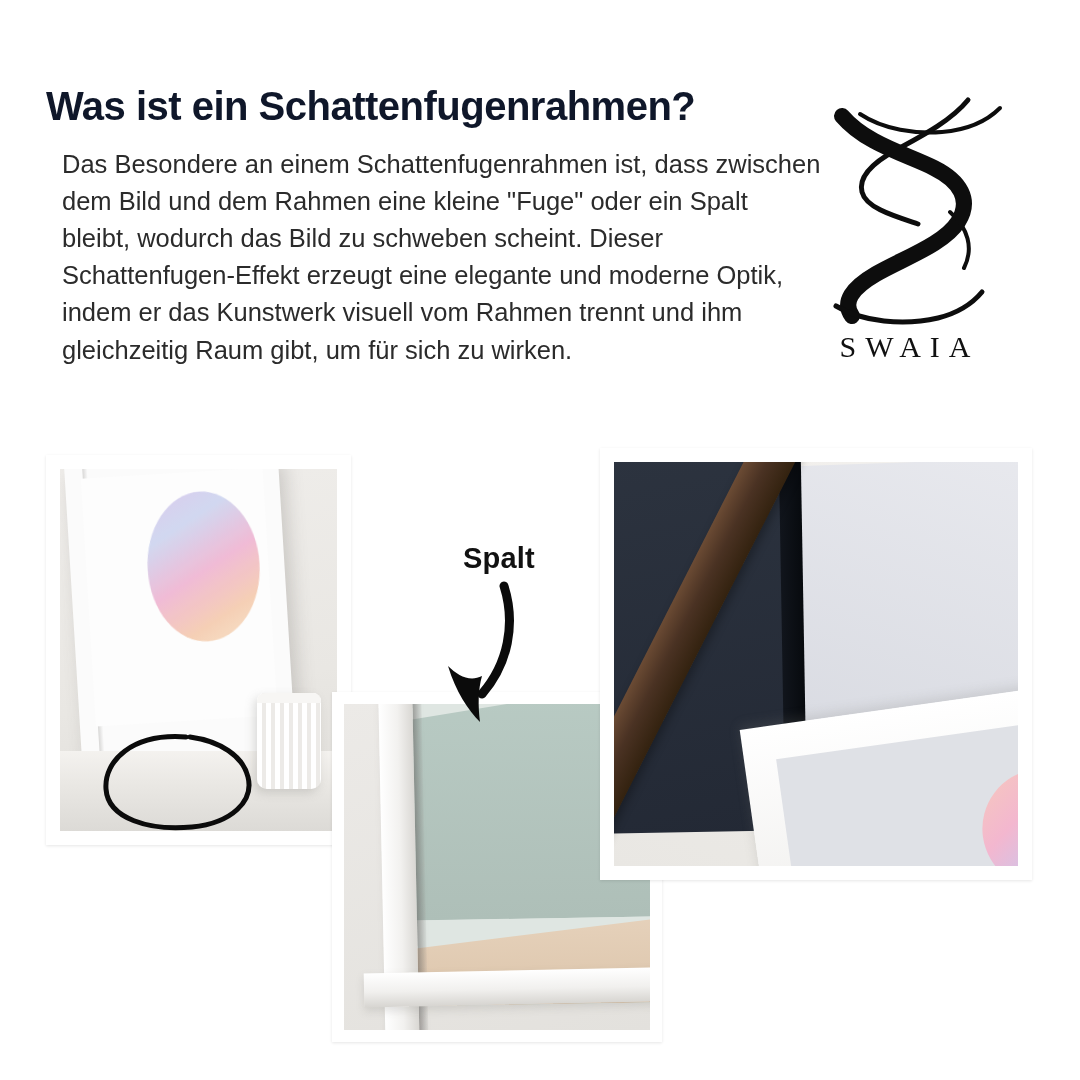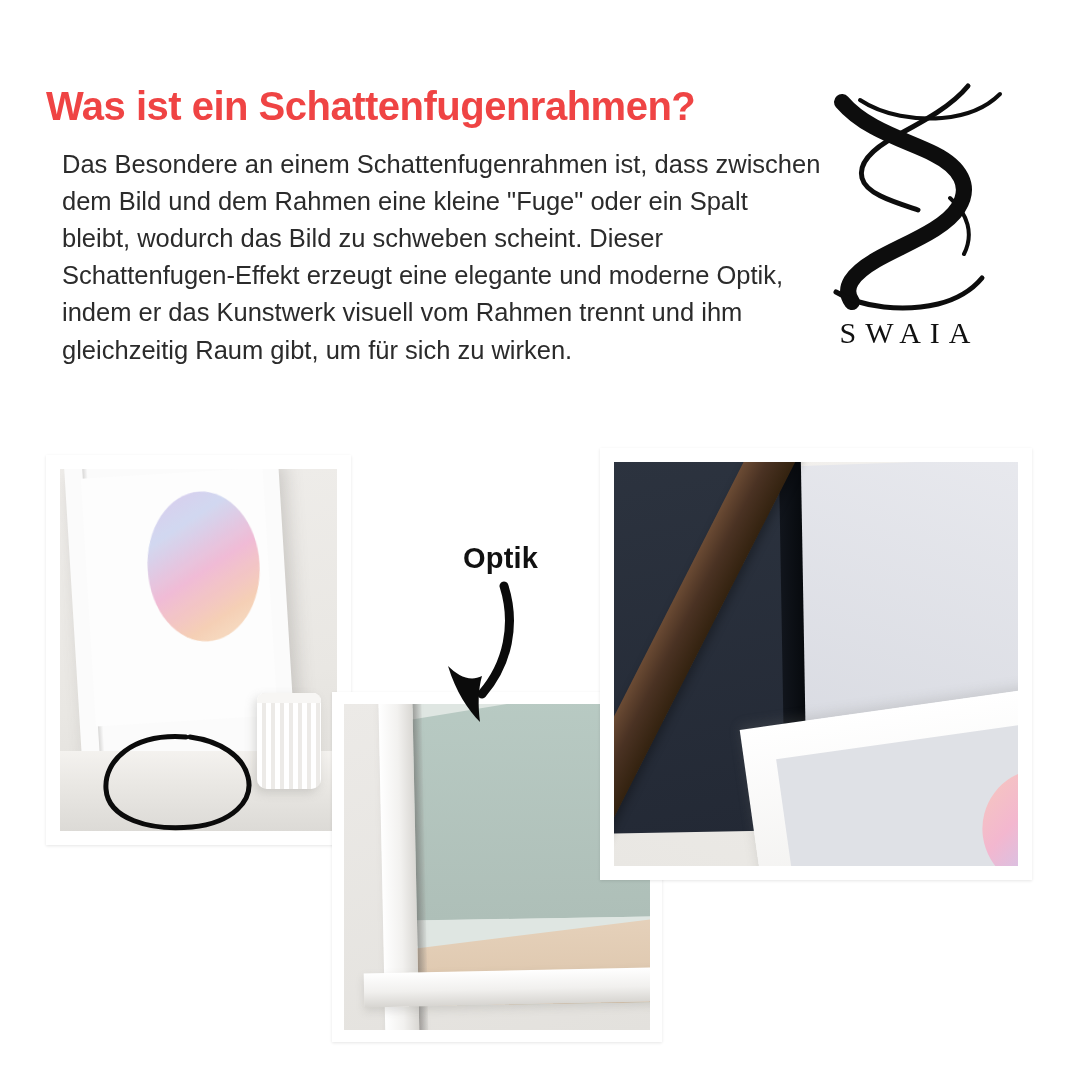--- a/index.html
+++ b/index.html
@@ -23,38 +23,38 @@
     height: 420px;
   }
   .headline {
     position: absolute;
     left: 46px;
     top: 56px;
     width: 800px;
     font-size: 40px;
     font-weight: bold;
     letter-spacing: -0.5px;
-    color: #ef4444;
+    color: #0f172a;
     line-height: 1.15;
   }
   .body-copy {
     position: absolute;
     left: 62px;
     top: 120px;
     width: 760px;
     font-size: 25.5px;
     line-height: 1.46;
     color: #2b2b2b;
   }
 
   
   .logo-wrap {
     position: absolute;
     right: 70px;
-    top: 78px;
+    top: 92px;
     width: 210px;
     height: 300px;
   }
   .logo-mark {
     position: absolute;
     left: 0; top: 0;
     width: 210px;
     height: 240px;
   }
   .logo-word {
@@ -385,21 +385,21 @@
       <div class="p3-wood"></div>
       <div class="p3-gapline"></div>
       <div class="p3-whiteframe">
         <div class="p3-whiteframe-inset">
           <div class="p3-mini-gradient"></div>
         </div>
       </div>
     </div>
   </div>
 
-  <div class="annot-label">Optik</div>
+  <div class="annot-label">Spalt</div>
 
   <div class="annot-arrow">
     <svg viewBox="0 0 120 160" width="120" height="160" aria-hidden="true">
       <path d="M92 6 C104 44 96 84 70 114" fill="none" stroke="#0b0b0b" stroke-width="9" stroke-linecap="round"></path>
       <path d="M36 86 C44 112 56 130 68 142 C66 126 66 110 70 96 C58 102 46 96 36 86 Z" fill="#0b0b0b"></path>
     </svg>
   </div>
 
 </div>
 

